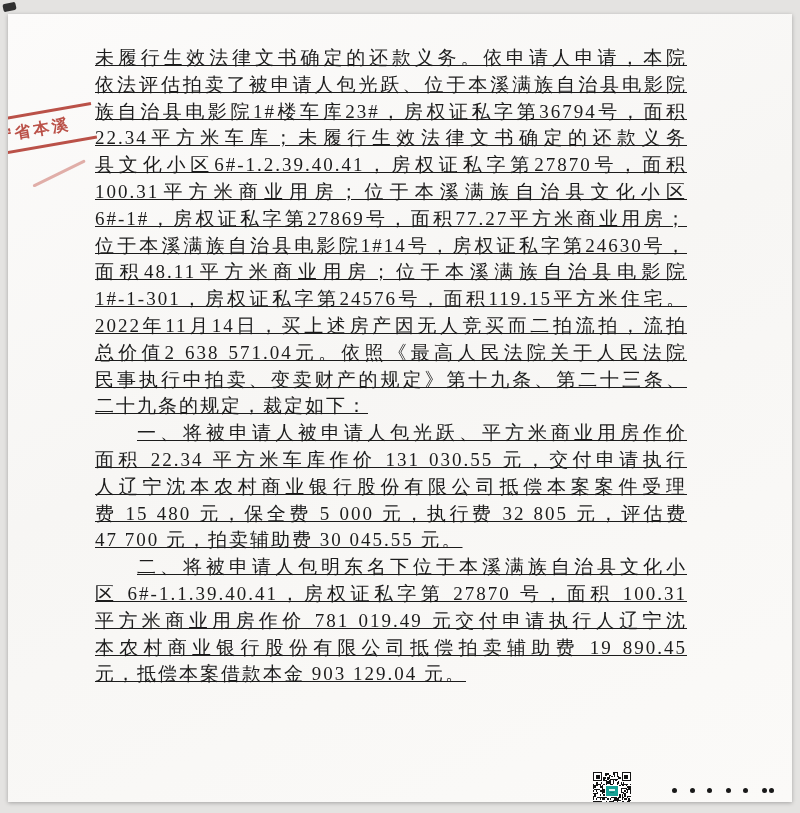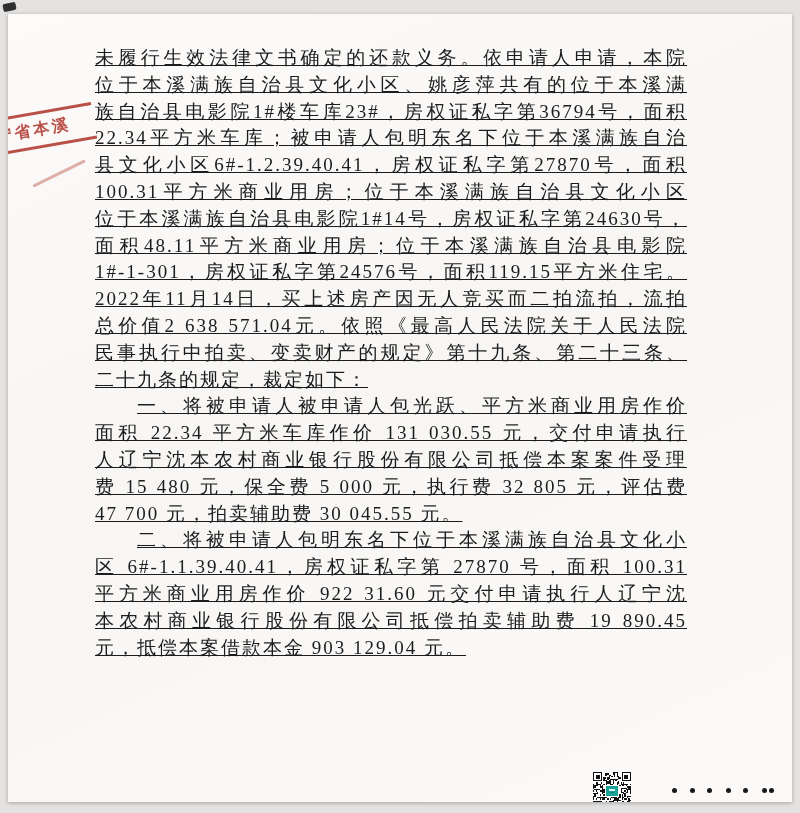--- a/index.html
+++ b/index.html
@@ -96,40 +96,41 @@
 
 <div class="paper">
 
   <div class="stamp">
     <span>辽宁省本溪</span>
   </div>
   <div class="stamp-streak"></div>
 
   <div class="doc-body">
       <div class="doc-line">未履行生效法律文书确定的还款义务。依申请人申请，本院</div>
-      <div class="doc-line">位于本溪满族自治县文化小区、姚彦萍共有的位于本溪满</div>
+      <div class="doc-line">依法评估拍卖了被申请人包光跃、位于本溪满族自治县电影院</div>
       <div class="doc-line">族自治县电影院1#楼车库23#，房权证私字第36794号，面积</div>
-      <div class="doc-line">22.34平方米车库；被申请人包明东名下位于本溪满族自治</div>
+      <div class="doc-line">22.34平方米车库；未履行生效法律文书确定的还款义务</div>
       <div class="doc-line">县文化小区6#-1.2.39.40.41，房权证私字第27870号，面积</div>
       <div class="doc-line">100.31平方米商业用房；位于本溪满族自治县文化小区</div>
+      <div class="doc-line">6#-1#，房权证私字第27869号，面积77.27平方米商业用房；</div>
       <div class="doc-line">位于本溪满族自治县电影院1#14号，房权证私字第24630号，</div>
       <div class="doc-line">面积48.11平方米商业用房；位于本溪满族自治县电影院</div>
       <div class="doc-line">1#-1-301，房权证私字第24576号，面积119.15平方米住宅。</div>
       <div class="doc-line">2022年11月14日，买上述房产因无人竞买而二拍流拍，流拍</div>
       <div class="doc-line">总价值2 638 571.04元。依照《最高人民法院关于人民法院</div>
       <div class="doc-line">民事执行中拍卖、变卖财产的规定》第十九条、第二十三条、</div>
       <div class="doc-line end">二十九条的规定，裁定如下：</div>
       <div class="doc-line indent">一、将被申请人被申请人包光跃、平方米商业用房作价</div>
       <div class="doc-line">面积 22.34 平方米车库作价 131 030.55 元，交付申请执行</div>
       <div class="doc-line">人辽宁沈本农村商业银行股份有限公司抵偿本案案件受理</div>
       <div class="doc-line">费 15 480 元，保全费 5 000 元，执行费 32 805 元，评估费</div>
       <div class="doc-line end">47 700 元，拍卖辅助费 30 045.55 元。</div>
       <div class="doc-line indent">二、将被申请人包明东名下位于本溪满族自治县文化小</div>
       <div class="doc-line">区 6#-1.1.39.40.41，房权证私字第 27870 号，面积 100.31</div>
-      <div class="doc-line">平方米商业用房作价 922 31.60 元交付申请执行人辽宁沈</div>
+      <div class="doc-line">平方米商业用房作价 781 019.49 元交付申请执行人辽宁沈</div>
       <div class="doc-line">本农村商业银行股份有限公司抵偿拍卖辅助费 19 890.45</div>
       <div class="doc-line end">元，抵偿本案借款本金 903 129.04 元。</div>
     </div>
 
   <svg class="qr" viewBox="0 0 29 29" xmlns="http://www.w3.org/2000/svg" shape-rendering="crispEdges">
     <rect x="0" y="0" width="29" height="29" fill="#ffffff"></rect>
     <path id="qr-modules" fill="#121212" d="M15 0h1v1h-1zM16 0h1v1h-1zM17 0h1v1h-1zM18 0h1v1h-1zM9 1h1v1h-1zM10 1h1v1h-1zM11 1h1v1h-1zM15 1h1v1h-1zM16 1h1v1h-1zM18 1h1v1h-1zM9 2h1v1h-1zM10 2h1v1h-1zM12 2h1v1h-1zM13 2h1v1h-1zM16 2h1v1h-1zM18 2h1v1h-1zM12 3h1v1h-1zM14 3h1v1h-1zM16 3h1v1h-1zM18 3h1v1h-1zM19 3h1v1h-1zM8 4h1v1h-1zM9 4h1v1h-1zM11 4h1v1h-1zM12 4h1v1h-1zM19 4h1v1h-1zM20 4h1v1h-1zM8 5h1v1h-1zM11 5h1v1h-1zM13 5h1v1h-1zM14 5h1v1h-1zM15 5h1v1h-1zM16 5h1v1h-1zM17 5h1v1h-1zM18 5h1v1h-1zM8 6h1v1h-1zM9 6h1v1h-1zM10 6h1v1h-1zM12 6h1v1h-1zM13 6h1v1h-1zM15 6h1v1h-1zM17 6h1v1h-1zM10 7h1v1h-1zM11 7h1v1h-1zM12 7h1v1h-1zM13 7h1v1h-1zM15 7h1v1h-1zM19 7h1v1h-1zM2 8h1v1h-1zM3 8h1v1h-1zM6 8h1v1h-1zM10 8h1v1h-1zM11 8h1v1h-1zM12 8h1v1h-1zM13 8h1v1h-1zM15 8h1v1h-1zM18 8h1v1h-1zM19 8h1v1h-1zM21 8h1v1h-1zM23 8h1v1h-1zM0 9h1v1h-1zM2 9h1v1h-1zM3 9h1v1h-1zM4 9h1v1h-1zM5 9h1v1h-1zM8 9h1v1h-1zM10 9h1v1h-1zM13 9h1v1h-1zM14 9h1v1h-1zM18 9h1v1h-1zM21 9h1v1h-1zM22 9h1v1h-1zM23 9h1v1h-1zM24 9h1v1h-1zM25 9h1v1h-1zM26 9h1v1h-1zM28 9h1v1h-1zM0 10h1v1h-1zM1 10h1v1h-1zM2 10h1v1h-1zM3 10h1v1h-1zM5 10h1v1h-1zM7 10h1v1h-1zM20 10h1v1h-1zM22 10h1v1h-1zM23 10h1v1h-1zM25 10h1v1h-1zM0 11h1v1h-1zM1 11h1v1h-1zM5 11h1v1h-1zM6 11h1v1h-1zM7 11h1v1h-1zM26 11h1v1h-1zM27 11h1v1h-1zM28 11h1v1h-1zM0 12h1v1h-1zM7 12h1v1h-1zM21 12h1v1h-1zM22 12h1v1h-1zM23 12h1v1h-1zM24 12h1v1h-1zM25 12h1v1h-1zM27 12h1v1h-1zM28 12h1v1h-1zM1 13h1v1h-1zM2 13h1v1h-1zM3 13h1v1h-1zM4 13h1v1h-1zM7 13h1v1h-1zM8 13h1v1h-1zM21 13h1v1h-1zM25 13h1v1h-1zM26 13h1v1h-1zM27 13h1v1h-1zM28 13h1v1h-1zM0 14h1v1h-1zM2 14h1v1h-1zM5 14h1v1h-1zM6 14h1v1h-1zM7 14h1v1h-1zM8 14h1v1h-1zM21 14h1v1h-1zM24 14h1v1h-1zM26 14h1v1h-1zM28 14h1v1h-1zM3 15h1v1h-1zM7 15h1v1h-1zM8 15h1v1h-1zM21 15h1v1h-1zM22 15h1v1h-1zM23 15h1v1h-1zM25 15h1v1h-1zM26 15h1v1h-1zM28 15h1v1h-1zM0 16h1v1h-1zM1 16h1v1h-1zM2 16h1v1h-1zM3 16h1v1h-1zM7 16h1v1h-1zM23 16h1v1h-1zM24 16h1v1h-1zM28 16h1v1h-1zM1 17h1v1h-1zM5 17h1v1h-1zM8 17h1v1h-1zM20 17h1v1h-1zM22 17h1v1h-1zM24 17h1v1h-1zM0 18h1v1h-1zM1 18h1v1h-1zM20 18h1v1h-1zM22 18h1v1h-1zM24 18h1v1h-1zM26 18h1v1h-1zM27 18h1v1h-1zM28 18h1v1h-1zM0 19h1v1h-1zM3 19h1v1h-1zM4 19h1v1h-1zM5 19h1v1h-1zM6 19h1v1h-1zM7 19h1v1h-1zM8 19h1v1h-1zM9 19h1v1h-1zM10 19h1v1h-1zM14 19h1v1h-1zM15 19h1v1h-1zM16 19h1v1h-1zM17 19h1v1h-1zM19 19h1v1h-1zM20 19h1v1h-1zM22 19h1v1h-1zM23 19h1v1h-1zM26 19h1v1h-1zM0 20h1v1h-1zM2 20h1v1h-1zM5 20h1v1h-1zM7 20h1v1h-1zM8 20h1v1h-1zM11 20h1v1h-1zM13 20h1v1h-1zM16 20h1v1h-1zM17 20h1v1h-1zM18 20h1v1h-1zM19 20h1v1h-1zM22 20h1v1h-1zM24 20h1v1h-1zM25 20h1v1h-1zM27 20h1v1h-1zM15 21h1v1h-1zM16 21h1v1h-1zM17 21h1v1h-1zM18 21h1v1h-1zM19 21h1v1h-1zM20 21h1v1h-1zM27 21h1v1h-1zM28 21h1v1h-1zM10 22h1v1h-1zM12 22h1v1h-1zM13 22h1v1h-1zM14 22h1v1h-1zM15 22h1v1h-1zM18 22h1v1h-1zM22 22h1v1h-1zM23 22h1v1h-1zM26 22h1v1h-1zM27 22h1v1h-1zM11 23h1v1h-1zM12 23h1v1h-1zM13 23h1v1h-1zM18 23h1v1h-1zM19 23h1v1h-1zM20 23h1v1h-1zM21 23h1v1h-1zM25 23h1v1h-1zM26 23h1v1h-1zM8 24h1v1h-1zM12 24h1v1h-1zM14 24h1v1h-1zM15 24h1v1h-1zM17 24h1v1h-1zM18 24h1v1h-1zM19 24h1v1h-1zM24 24h1v1h-1zM27 24h1v1h-1zM28 24h1v1h-1zM8 25h1v1h-1zM9 25h1v1h-1zM10 25h1v1h-1zM11 25h1v1h-1zM12 25h1v1h-1zM13 25h1v1h-1zM14 25h1v1h-1zM15 25h1v1h-1zM16 25h1v1h-1zM17 25h1v1h-1zM18 25h1v1h-1zM20 25h1v1h-1zM21 25h1v1h-1zM23 25h1v1h-1zM25 25h1v1h-1zM28 25h1v1h-1zM18 26h1v1h-1zM19 26h1v1h-1zM20 26h1v1h-1zM21 26h1v1h-1zM24 26h1v1h-1zM26 26h1v1h-1zM27 26h1v1h-1zM28 26h1v1h-1zM12 27h1v1h-1zM13 27h1v1h-1zM14 27h1v1h-1zM17 27h1v1h-1zM21 27h1v1h-1zM23 27h1v1h-1zM18 28h1v1h-1zM20 28h1v1h-1zM24 28h1v1h-1zM25 28h1v1h-1zM27 28h1v1h-1z"></path>
     <g>
       <rect x="0" y="0" width="7" height="7" fill="#121212"></rect>
         <rect x="1" y="1" width="5" height="5" fill="#ffffff"></rect>

